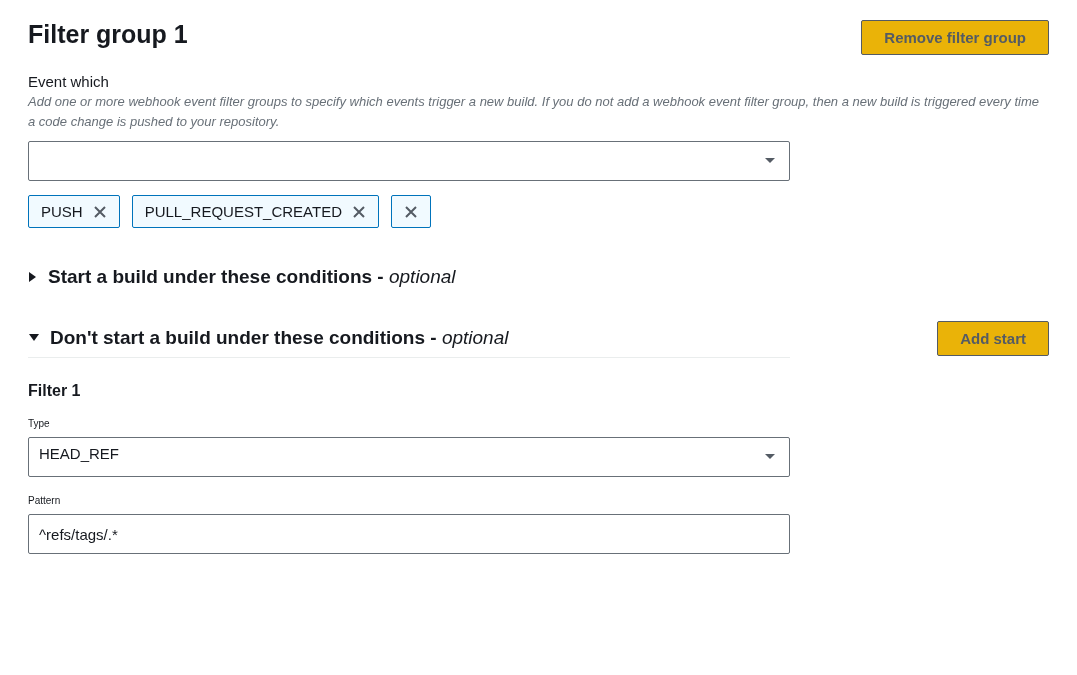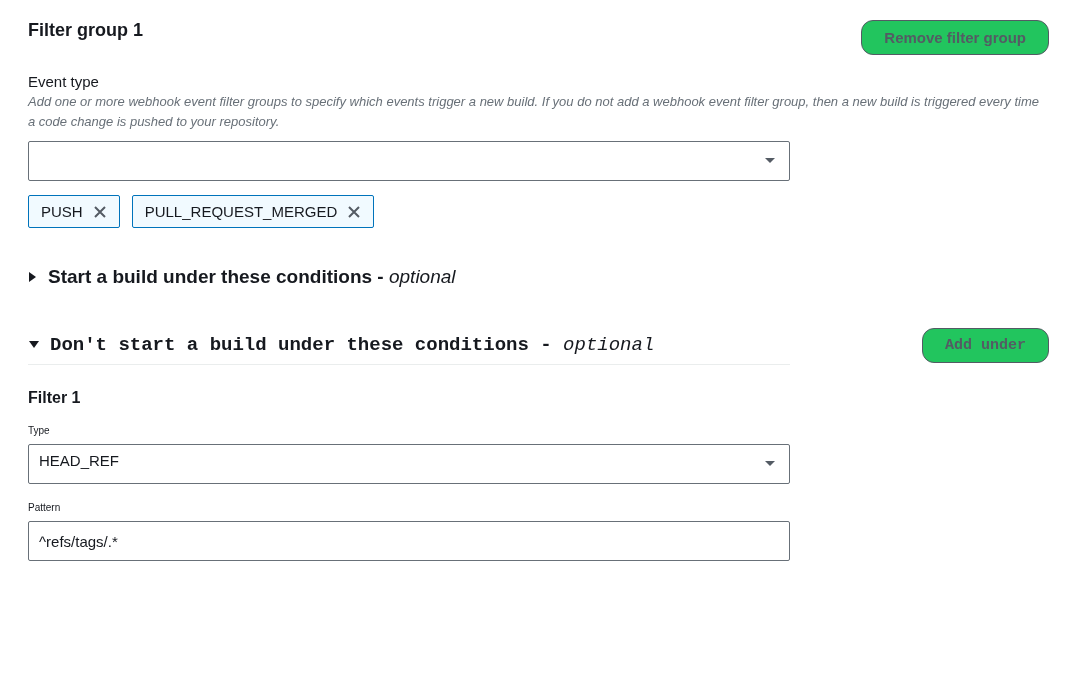--- a/index.html
+++ b/index.html
@@ -10,28 +10,28 @@
       width: 1077px;
       background: #fff;
     }
     .header-row {
       display: flex;
       justify-content: space-between;
       align-items: flex-start;
       margin-bottom: 18px;
     }
     h2.group-title {
-      font-size: 18px;
+      font-size: 25px;
       font-weight: 700;
       color: #16191f;
     }
     .btn {
-      background: #22c55e;
+      background: #eab308;
       border: 1px solid #545b64;
-      border-radius: 12px;
+      border-radius: 2px;
       padding: 8px 22px;
       font-size: 15px;
       font-weight: 700;
       color: #545b64;
       cursor: pointer;
       font-family: inherit;
     }
     .section-label {
       font-size: 15px;
       color: #16191f;
@@ -115,22 +115,21 @@
     .divider {
       border: none;
       border-top: 1px solid #eaeded;
       width: 762px;
       margin: 0;
     }
     .collapsible-row {
       display: flex;
       justify-content: space-between;
       align-items: center;
-      margin-top: 30px;
-      font-family: Liberation Mono, monospace;
+      margin-top: 23px;
     }
     .collapsible-row .btn {
       margin-left: auto;
     }
     .filter-heading {
       font-size: 16px;
       font-weight: 700;
       margin-top: 24px;
       margin-bottom: 18px;
     }
@@ -157,21 +156,21 @@
     }
   </style>
 </head>
 <body>
 
 <div class="header-row">
   <h2 class="group-title">Filter group 1</h2>
   <button class="btn">Remove filter group</button>
 </div>
 
-<div class="section-label">Event type</div>
+<div class="section-label">Event which</div>
 <div class="help-text">Add one or more webhook event filter groups to specify which events trigger a new build. If you do not add a webhook event filter group, then a new build is triggered every time a code change is pushed to your repository.</div>
 
 <div class="select-wrapper">
   <div class="select-box">
     <span class="select-value"></span>
   </div>
   <span class="select-caret">
     <svg width="12" height="8" viewBox="0 0 12 8">
         <path d="M1 1 L6 6 L11 1 Z" fill="#545b64"></path>
       </svg>
@@ -181,21 +180,28 @@
 <div class="chips">
   <span class="chip">
     <span>PUSH</span>
     <span class="chip-x">
       <svg width="14" height="14" viewBox="0 0 14 14">
           <path d="M2 2 L12 12 M12 2 L2 12" stroke="#545b64" stroke-width="2" fill="none"></path>
         </svg>
     </span>
   </span>
   <span class="chip">
-    <span>PULL_REQUEST_MERGED</span>
+    <span>PULL_REQUEST_CREATED</span>
+    <span class="chip-x">
+      <svg width="14" height="14" viewBox="0 0 14 14">
+          <path d="M2 2 L12 12 M12 2 L2 12" stroke="#545b64" stroke-width="2" fill="none"></path>
+        </svg>
+    </span>
+  </span>
+  <span class="chip">
     <span class="chip-x">
       <svg width="14" height="14" viewBox="0 0 14 14">
           <path d="M2 2 L12 12 M12 2 L2 12" stroke="#545b64" stroke-width="2" fill="none"></path>
         </svg>
     </span>
   </span>
 </div>
 
 <div class="collapsible">
   <span class="caret-icon">
@@ -215,21 +221,21 @@
         <svg width="12" height="10" viewBox="0 0 12 10">
             <path d="M1 1 L6 8 L11 1 Z" fill="#16191f"></path>
           </svg>
       </span>
       <span class="collapsible-title">
         <span>Don't start a build under these conditions - </span><span class="optional">optional</span>
       </span>
     </div>
     <hr class="divider">
   </div>
-  <button class="btn">Add under</button>
+  <button class="btn">Add start</button>
 </div>
 
 <div class="filter-heading">Filter 1</div>
 
 <div class="field-block">
   <div class="field-label">Type</div>
   <div class="select-wrapper">
     <div class="select-box">
       <span class="select-value">HEAD_REF</span>
     </div>

